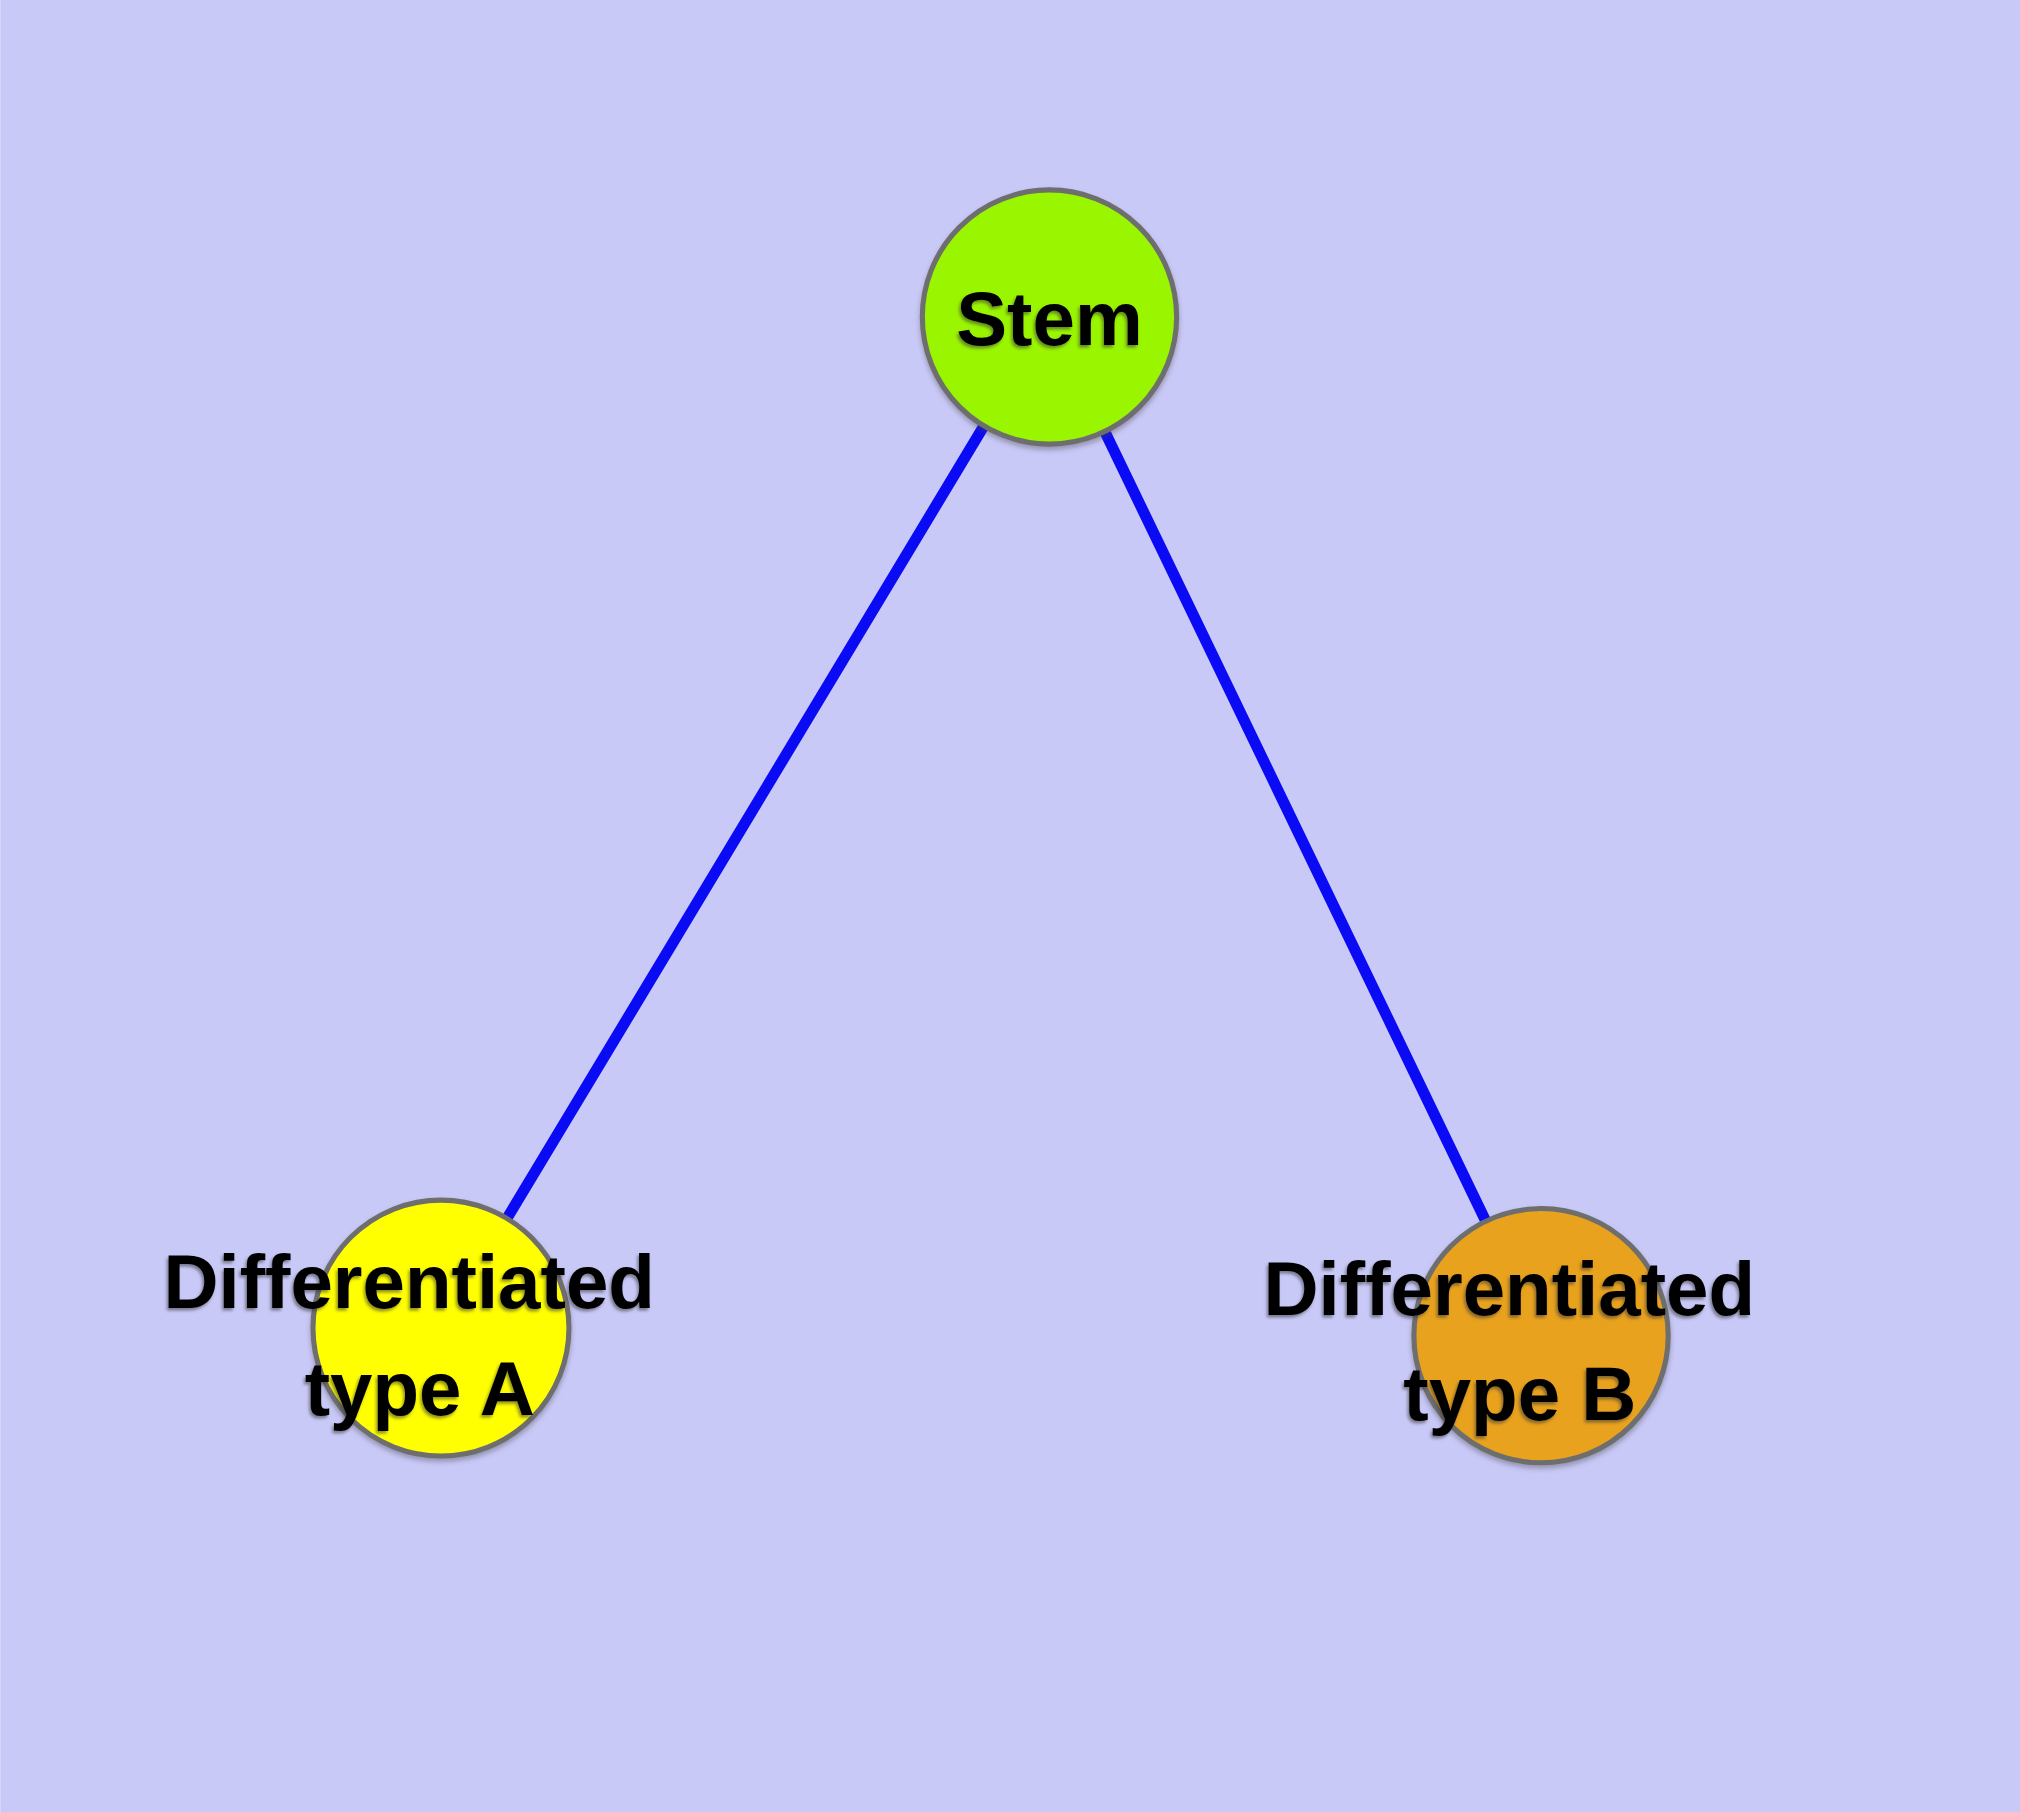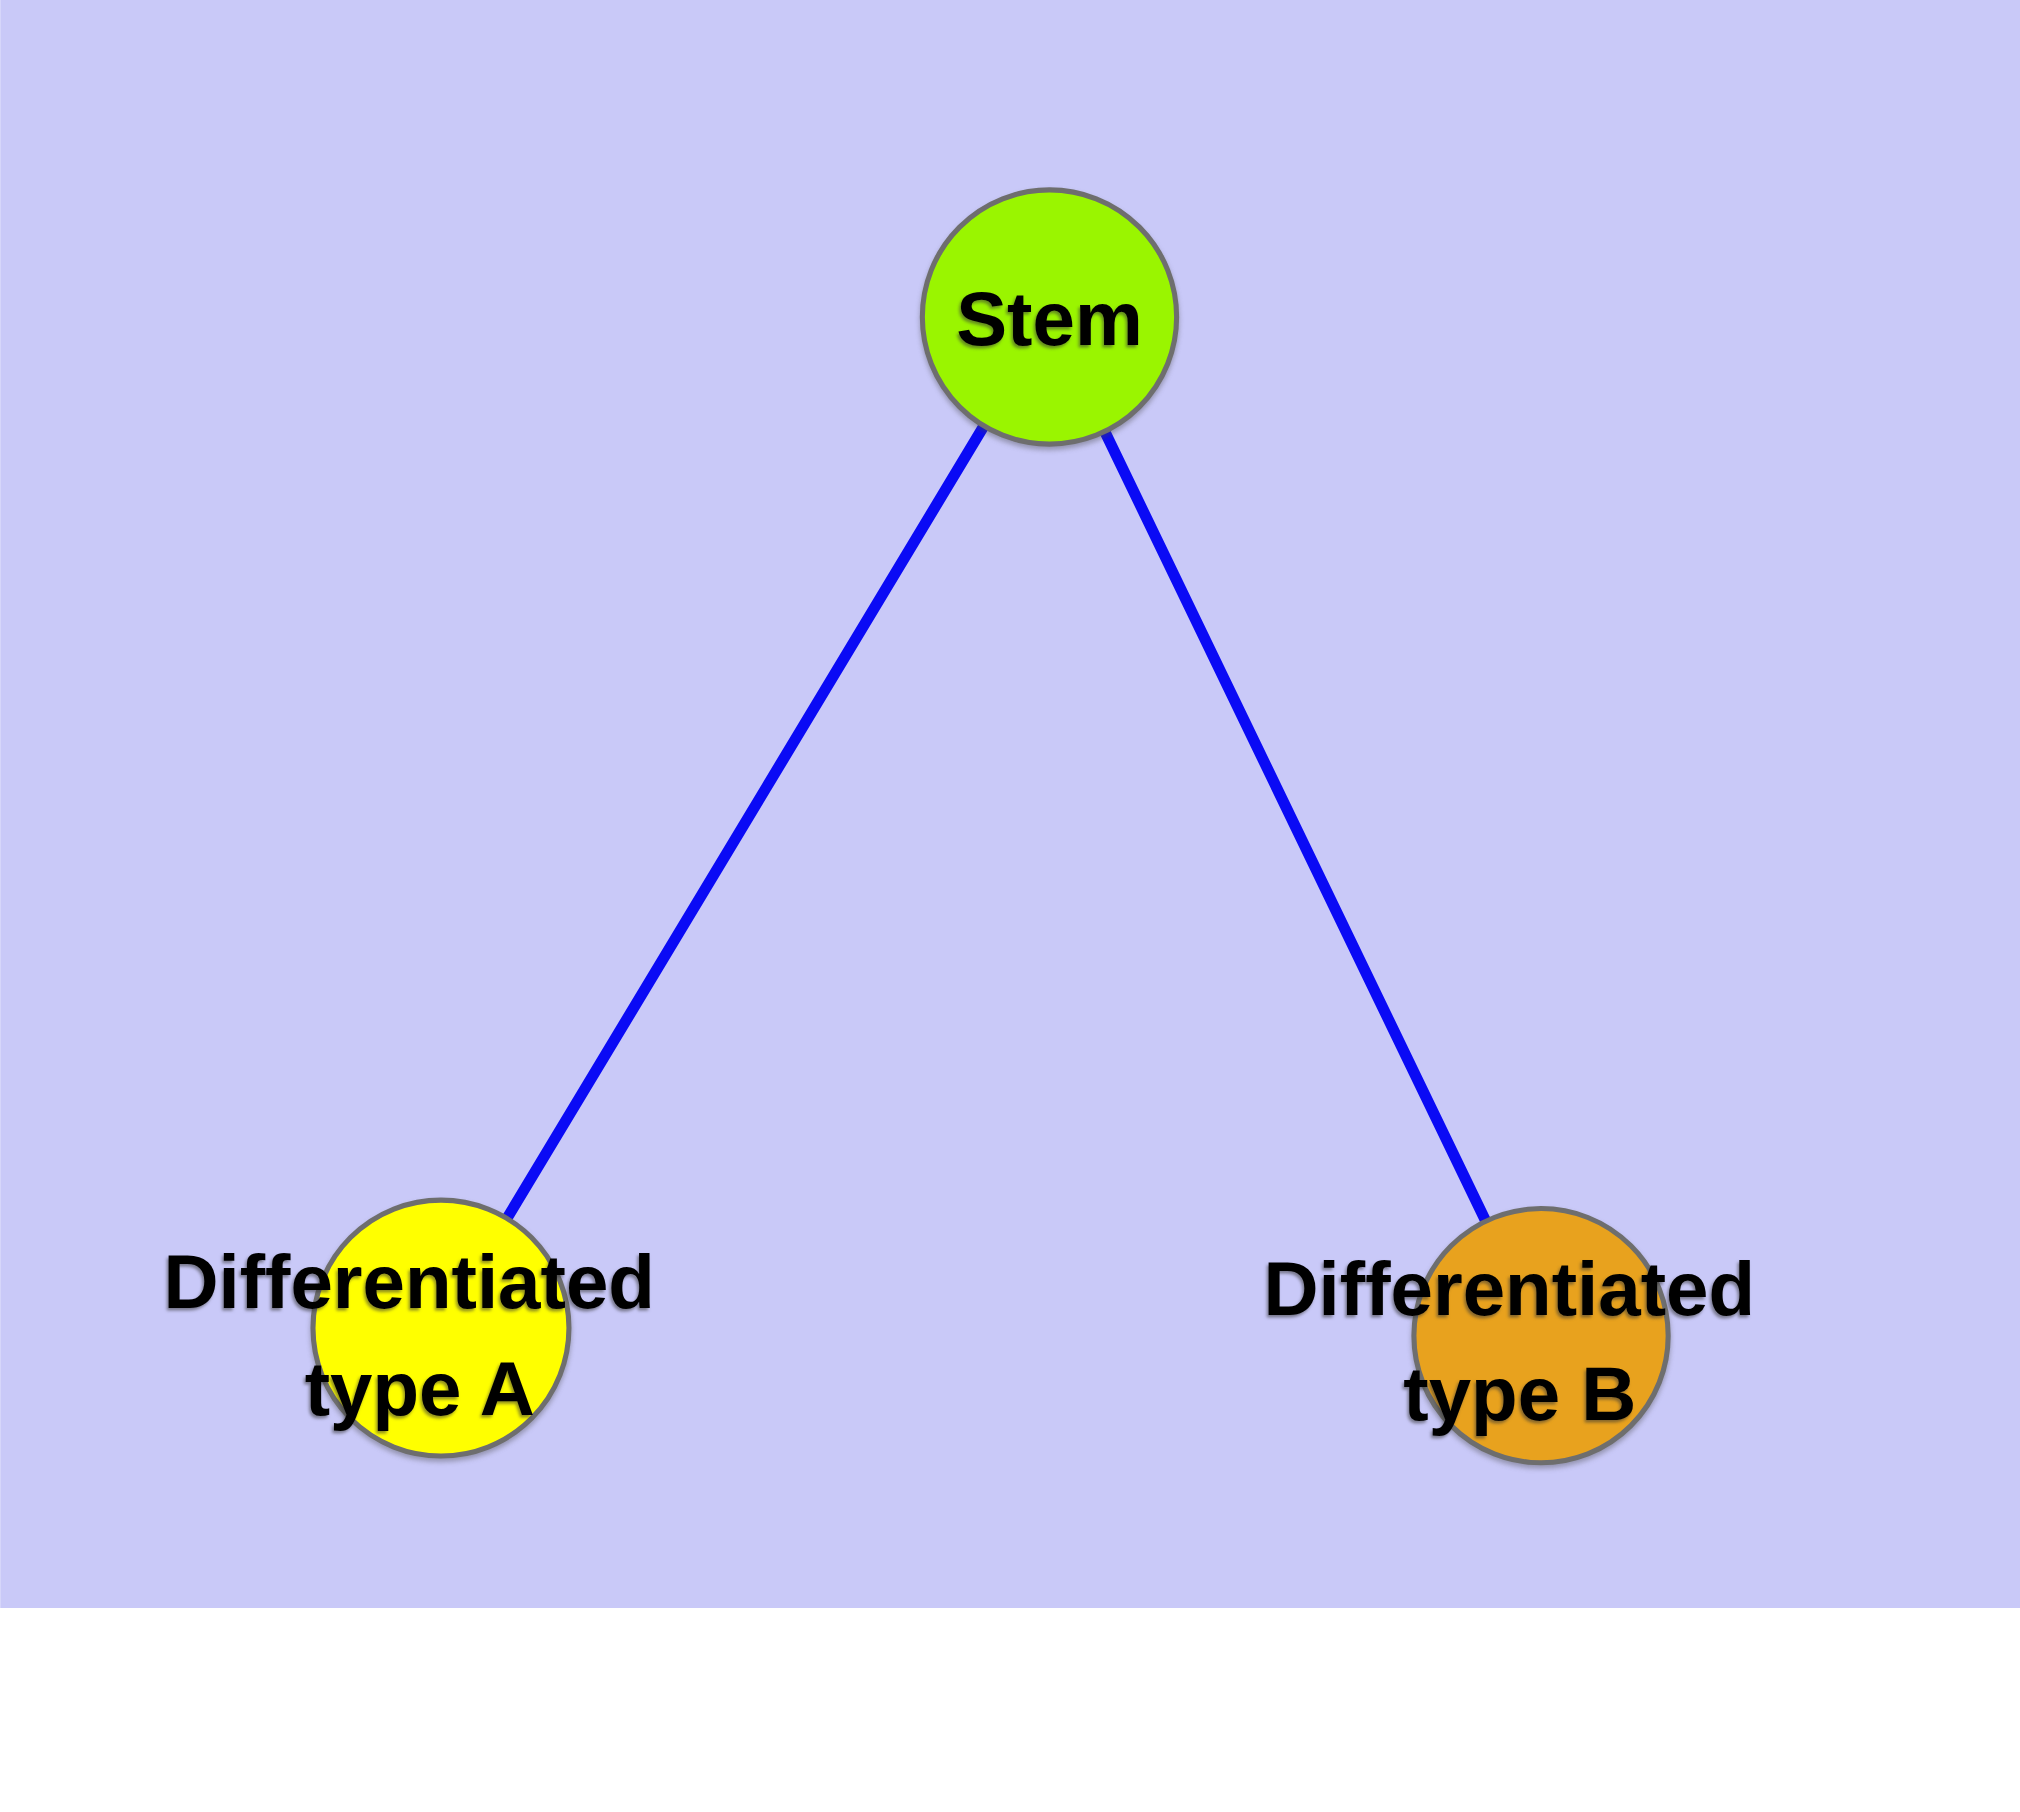--- a/index.html
+++ b/index.html
@@ -2,21 +2,21 @@
 <html style="font-size:13.6px"><head>
 <meta charset="utf-8">
 <style>
   html, body {
     margin: 0;
     padding: 0;
     background: #ffffff;
   }
   .canvas-wrap {
     width: 2021px;
-    height: 1608px;
+    height: 1812px;
     overflow: hidden;
   }
   svg {
     display: block;
     font-family: "Liberation Sans", sans-serif;
   }
   .edge {
     stroke-width: 13px;
     fill: none;
     stroke-linecap: round;

